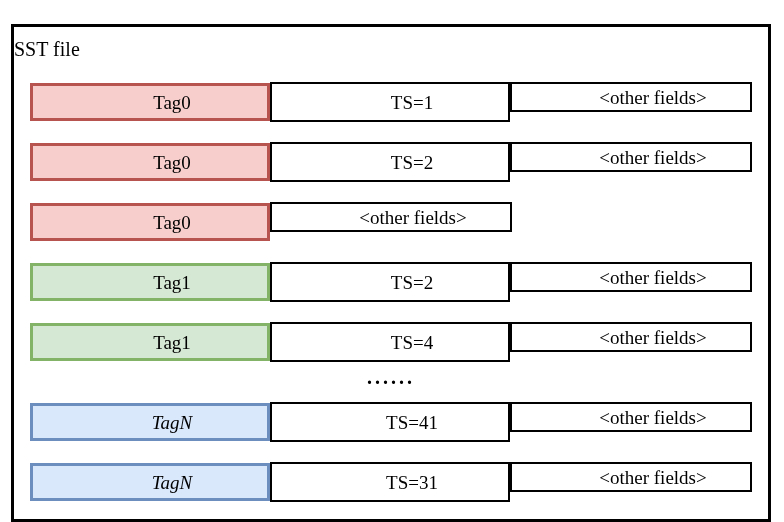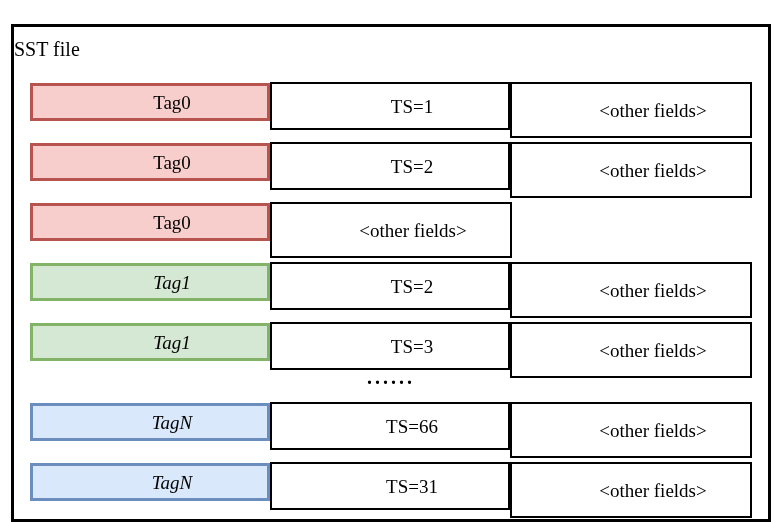--- a/index.html
+++ b/index.html
@@ -55,33 +55,33 @@
     padding-left: 44px;
   }
   .tag-cell {
     width: 240px;
     height: 38px;
     align-self: center;
     border: 3px solid #000000;
   }
   .ts-cell {
     width: 240px;
-    height: 48px;
+    height: 40px;
     border: 2px solid var(--line);
     background: var(--cell-fill);
   }
   .other-cell {
     width: 242px;
-    height: 56px;
+    height: 30px;
     border: 2px solid var(--line);
     background: var(--cell-fill);
     font-family: Liberation Serif, serif;
   }
   .tag-red   { background: var(--red-fill);   border-color: var(--red-stroke); }
-  .tag-green { background: var(--green-fill); border-color: var(--green-stroke); font-style: italic; }
+  .tag-green { background: var(--green-fill); border-color: var(--green-stroke); }
   .tag-blue  { background: var(--blue-fill);  border-color: var(--blue-stroke); font-style: italic; }
   .ellipsis-row {
     height: 20px;
     margin: -14px 0 14px 0;
     width: 722px;
     text-align: center;
     font-size: 20px;
     font-weight: bold;
     letter-spacing: 3px;
     line-height: 18px;
@@ -107,27 +107,27 @@
     <div class="cell tag-cell tag-red">Tag0</div>
     <div class="cell other-cell">&lt;other fields&gt;</div>
   </div>
       <div class="row">
     <div class="cell tag-cell tag-green">Tag1</div>
     <div class="cell ts-cell">TS=2</div>
     <div class="cell other-cell">&lt;other fields&gt;</div>
   </div>
       <div class="row">
     <div class="cell tag-cell tag-green">Tag1</div>
-    <div class="cell ts-cell">TS=3</div>
+    <div class="cell ts-cell">TS=4</div>
     <div class="cell other-cell">&lt;other fields&gt;</div>
   </div>
       <div class="ellipsis-row">......</div>
       <div class="row">
     <div class="cell tag-cell tag-blue">TagN</div>
-    <div class="cell ts-cell">TS=66</div>
+    <div class="cell ts-cell">TS=41</div>
     <div class="cell other-cell">&lt;other fields&gt;</div>
   </div>
       <div class="row">
     <div class="cell tag-cell tag-blue">TagN</div>
     <div class="cell ts-cell">TS=31</div>
     <div class="cell other-cell">&lt;other fields&gt;</div>
   </div>
     </div>
 </div>
 

